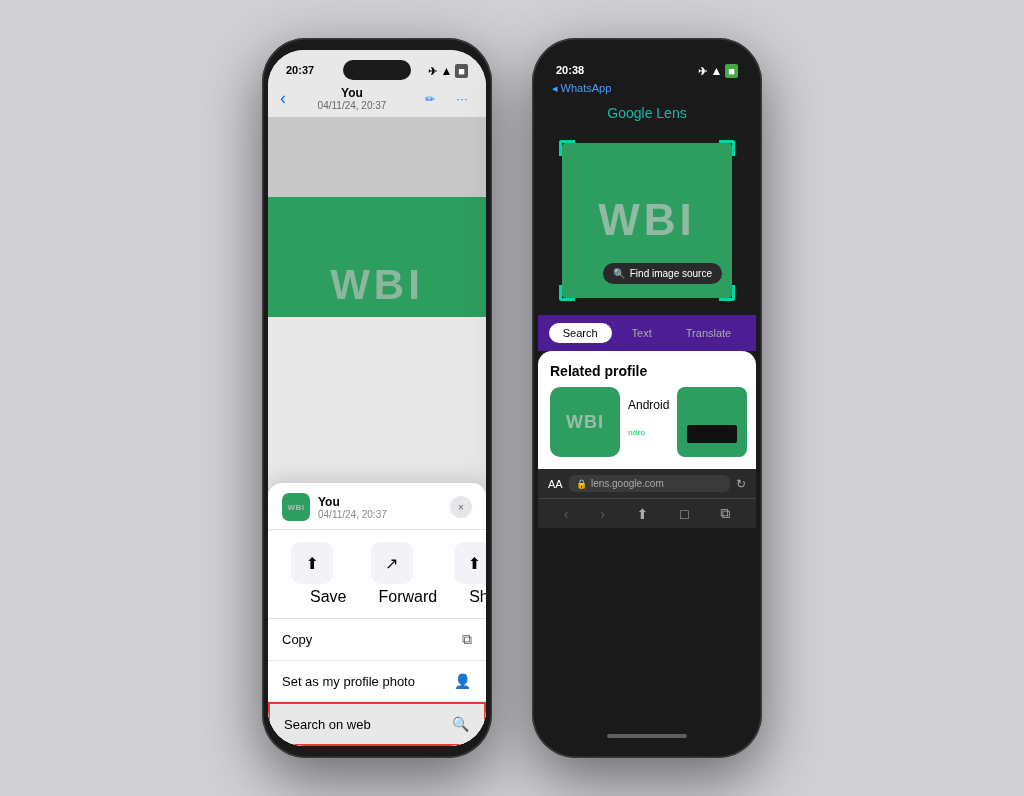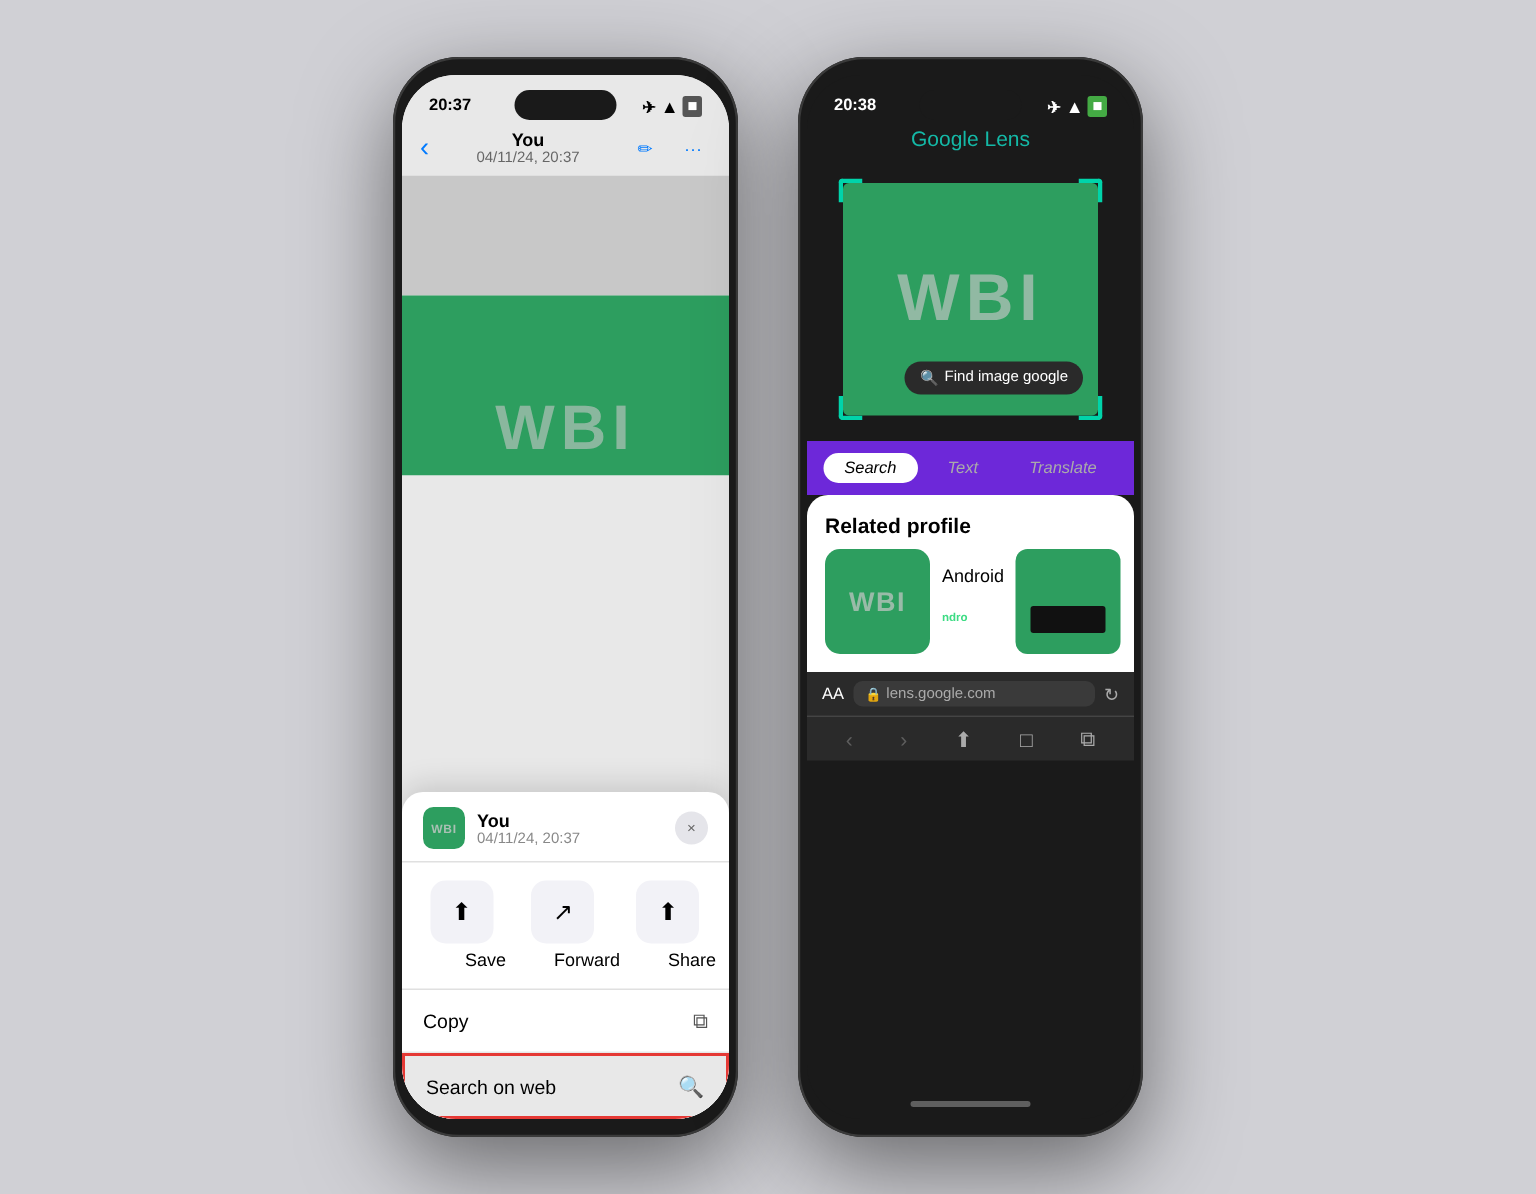--- a/index.html
+++ b/index.html
@@ -238,21 +238,21 @@
       height: 42px;
       background: #f2f2f7;
       border-radius: 10px;
       display: flex;
       align-items: center;
       justify-content: center;
       font-size: 16px;
     }
 
     .action-btn-label {
-      font-size: 12px;
+      font-size: 16px;
       color: #000;
       margin-left: 32px;
     }
 
     
     .menu-item {
       display: flex;
       align-items: center;
       justify-content: space-between;
       padding: 12px 14px;
@@ -364,22 +364,21 @@
       align-items: center;
       gap: 4px;
     }
 
     
     .lens-tabs {
       display: flex;
       justify-content: center;
       gap: 6px;
       padding: 8px;
-      background: #6d28d9;
-      font-style: italic;
+      background: #4c1d95;
     }
 
     .lens-tab {
       padding: 4px 14px;
       border-radius: 16px;
       font-size: 11px;
       font-weight: 500;
     }
 
     .lens-tab.active {
@@ -587,20 +586,24 @@
           <div class="action-btn">
             <div class="action-btn-icon">⬆</div>
             <span class="action-btn-label">Share</span>
           </div>
         </div>
 
         <div class="menu-item">
           <span>Copy</span>
           <span class="menu-item-icon">⧉</span>
         </div>
+        <div class="menu-item">
+          <span>Set as my profile photo</span>
+          <span class="menu-item-icon">👤</span>
+        </div>
         <div class="menu-item highlighted">
           <span>Search on web</span>
           <span class="menu-item-icon">🔍</span>
         </div>
       </div>
 
       <div class="home-indicator"></div>
     </div>
   </div>
 </div>
@@ -611,33 +614,36 @@
 
     <div class="phone2-status-bar">
       <span>20:38</span>
       <div class="status-icons">
         <span>✈</span>
         <span style="font-size:12px; color:#fff;">▲</span>
         <span style="font-size:11px; background:#4a4; padding:1px 3px; border-radius:2px; color:#fff;">■</span>
       </div>
     </div>
 
+    <div class="phone2-sub-header">
+      <span>◂ WhatsApp</span>
+    </div>
 
     <div class="lens-header">Google Lens</div>
 
     <div class="lens-image-container">
       <div class="lens-image-inner">
         <div class="lens-corner tl"></div>
         <div class="lens-corner tr"></div>
         <div class="lens-corner bl"></div>
         <div class="lens-corner br"></div>
         <div class="wbi-logo-lens">WBI</div>
         <div class="find-image-btn">
           <span>🔍</span>
-          <span>Find image google</span>
+          <span>Find image source</span>
         </div>
       </div>
     </div>
 
     <div class="lens-tabs">
       <div class="lens-tab active">
         <span>Search</span>
       </div>
       <div class="lens-tab inactive">
         <span>Text</span>

